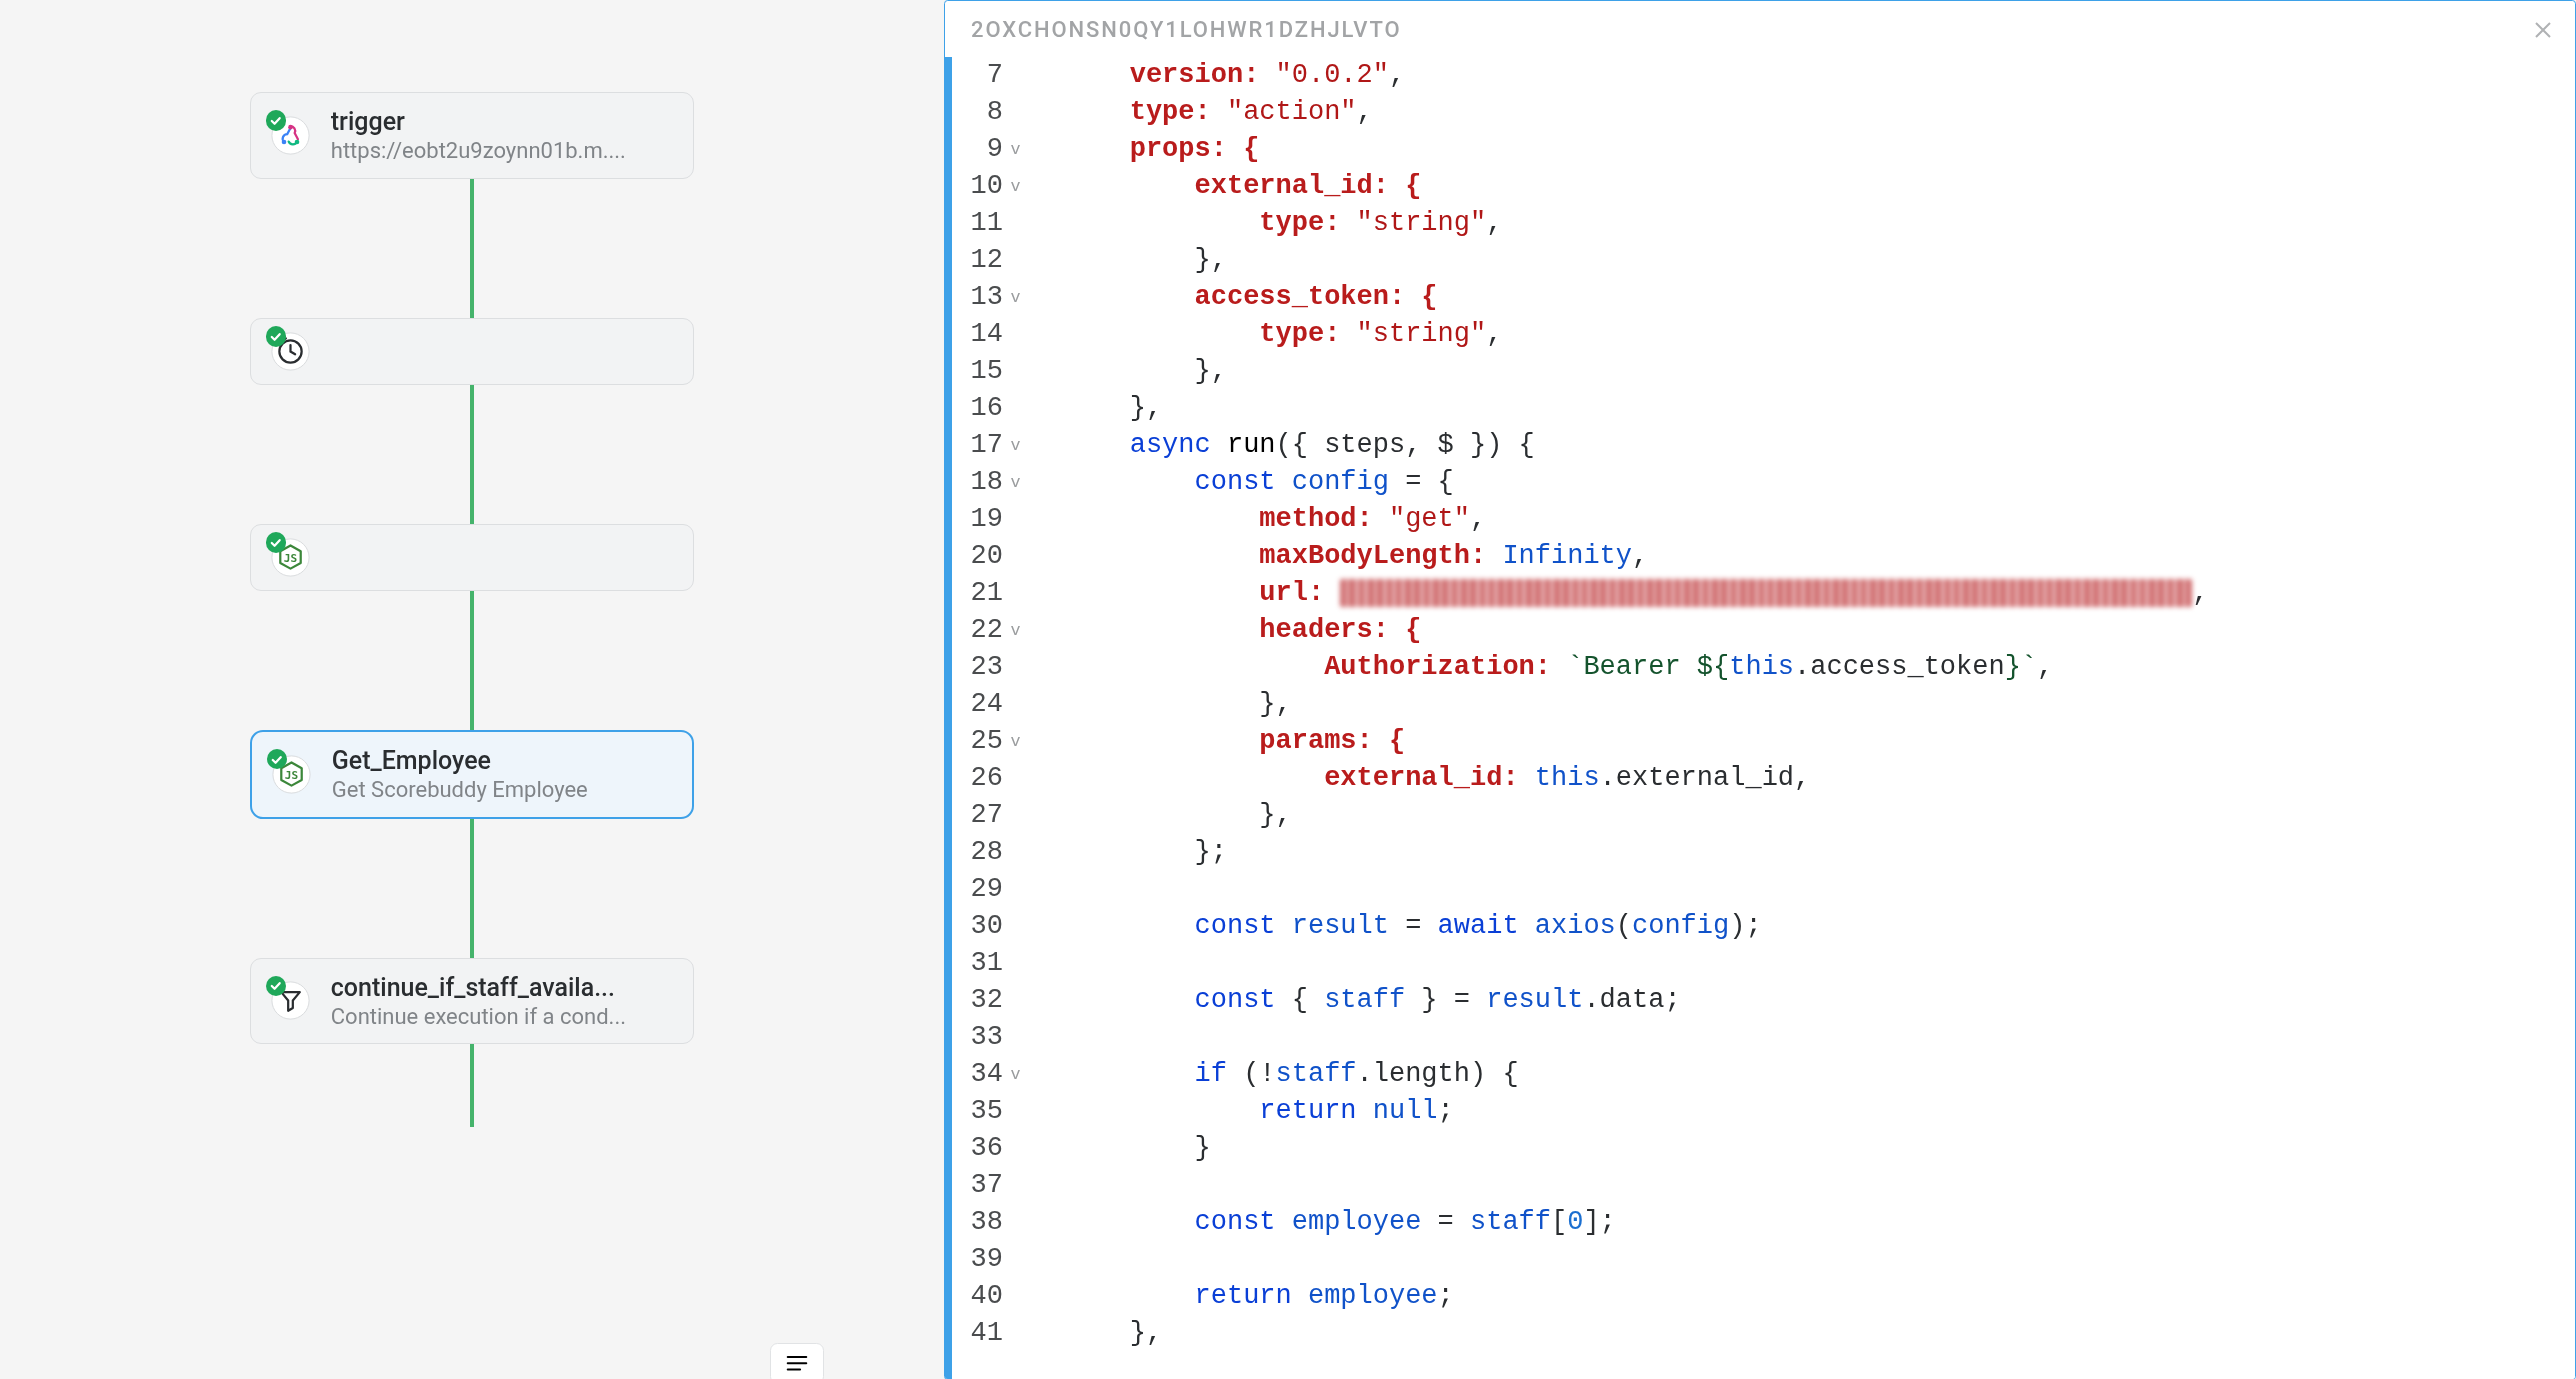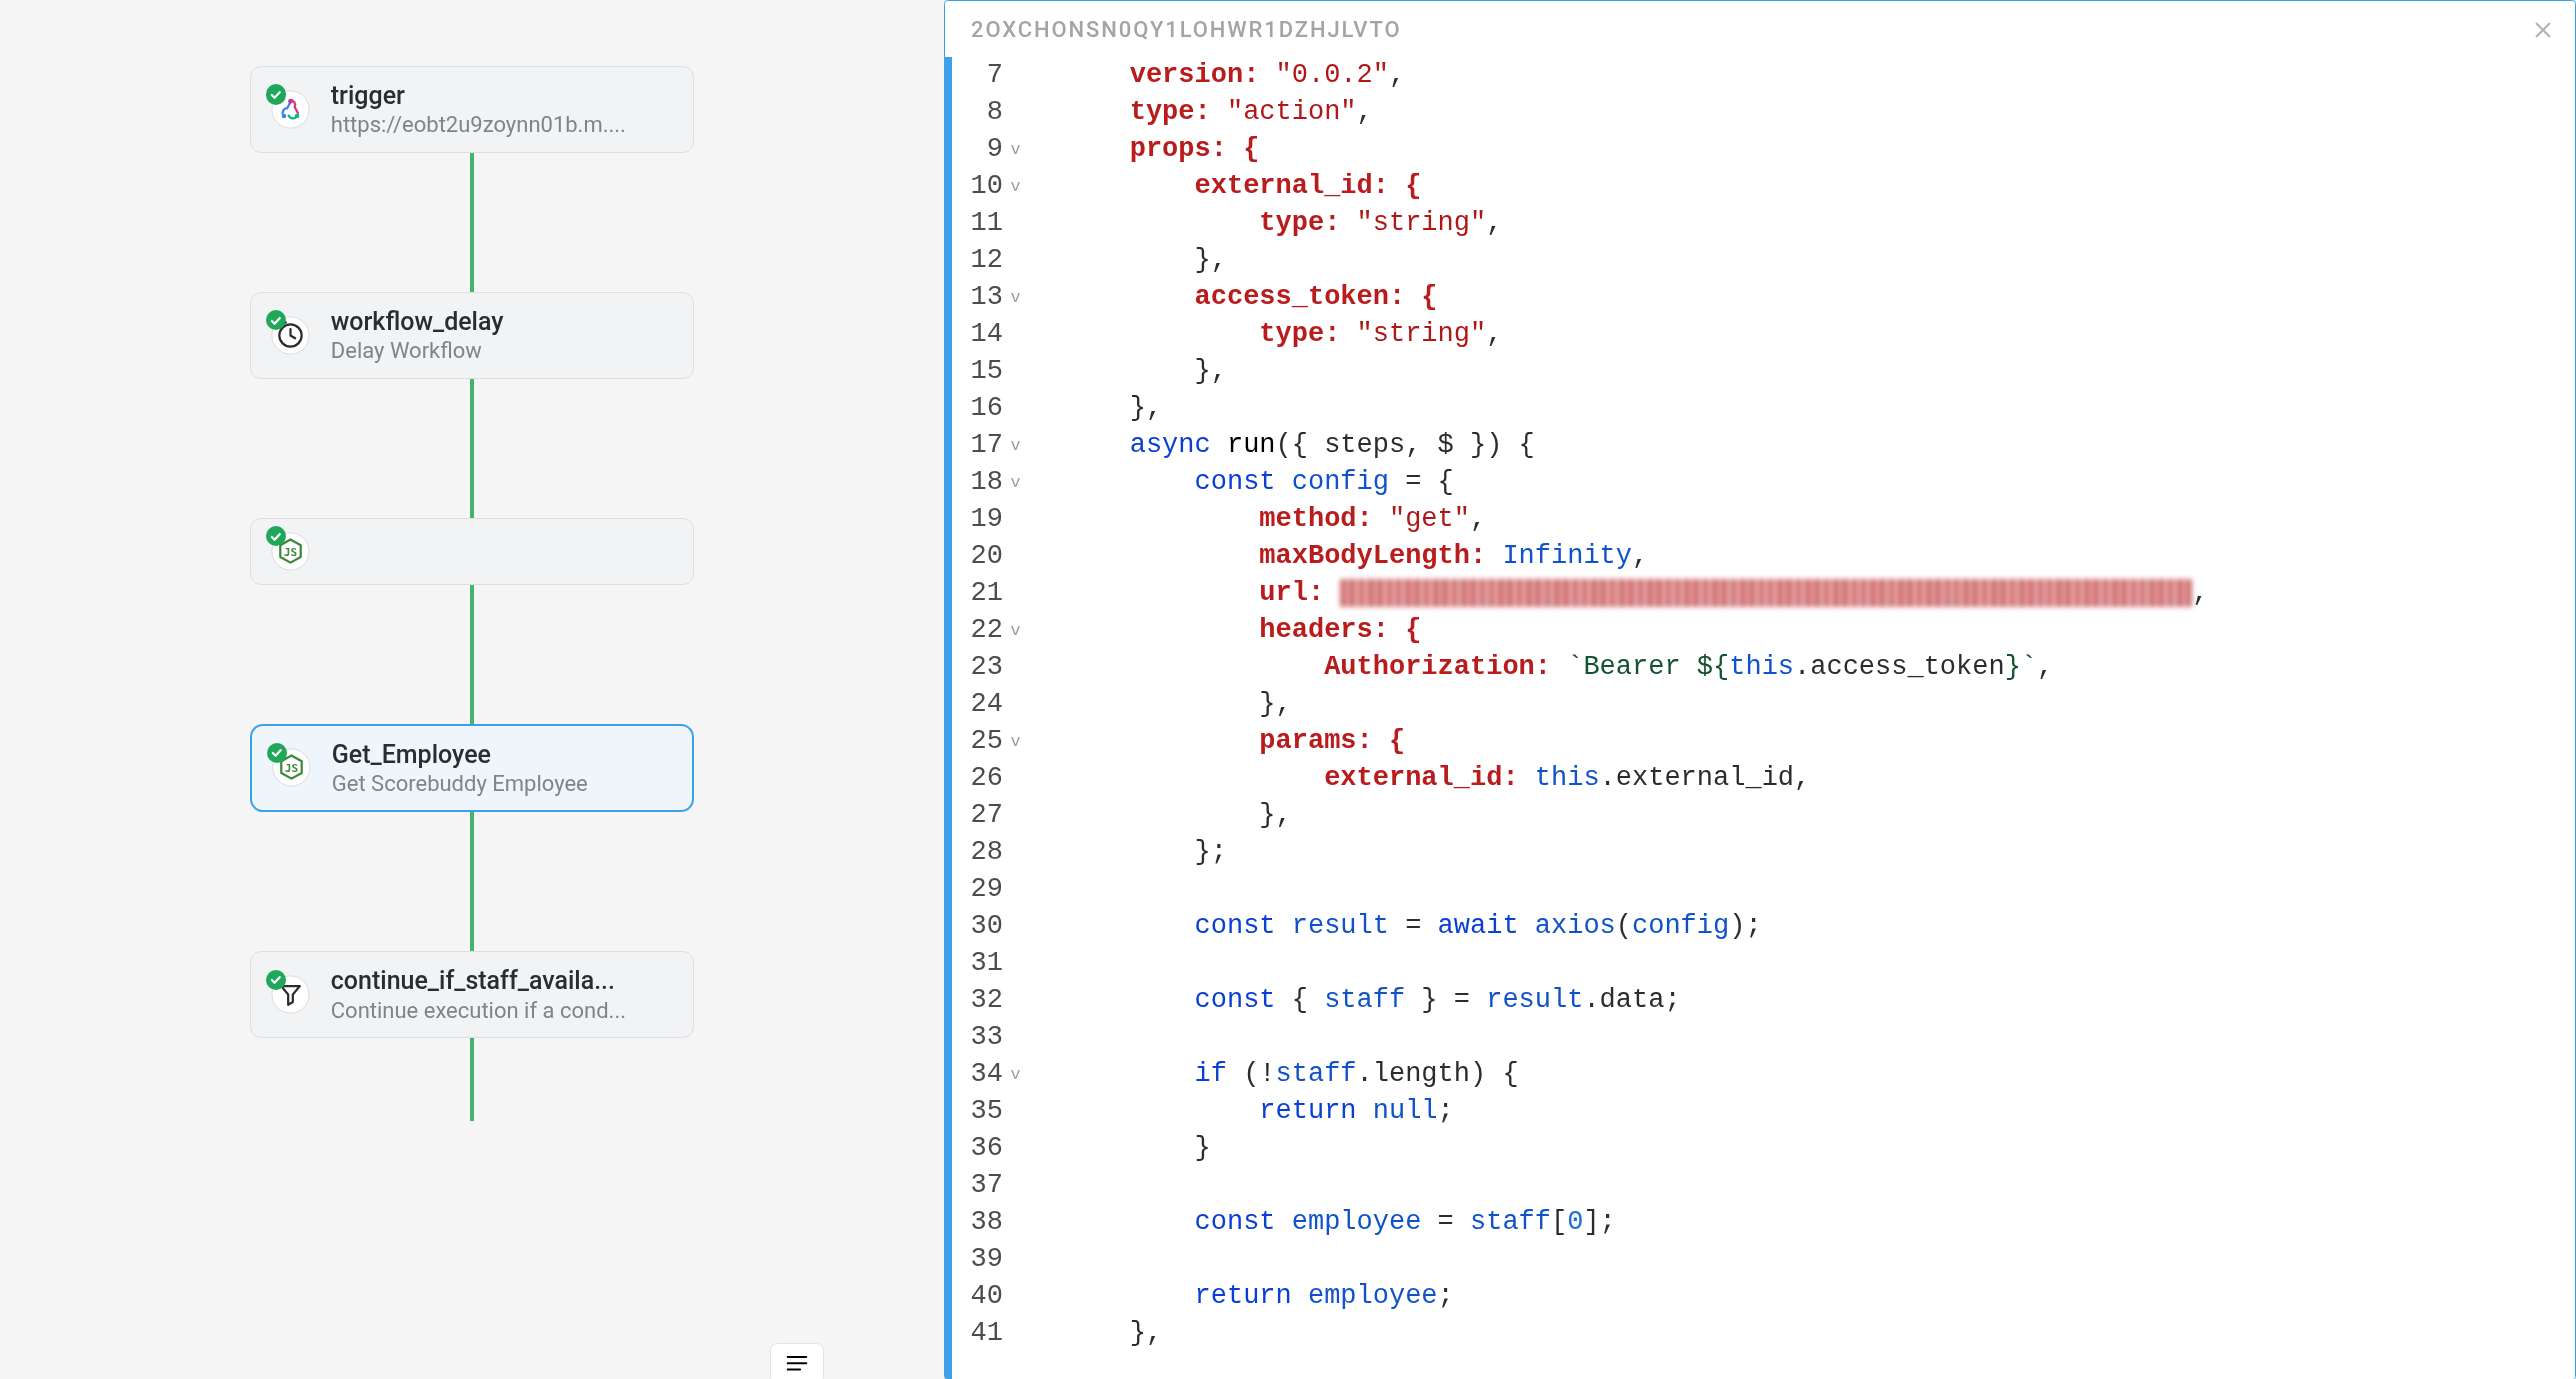--- a/index.html
+++ b/index.html
@@ -1,20 +1,20 @@
 <!DOCTYPE html>
 <html style="font-size:15px"><head>
 <meta charset="utf-8">
 <style>
 * { margin:0; padding:0; box-sizing:border-box; }
 body { font-family:-apple-system,BlinkMacSystemFont,"Segoe UI",Roboto,sans-serif; background:#f5f5f5; overflow:hidden; width:2576px; height:1380px; transform-origin:top left; }
 .app { display:flex; width:100%; height:100%; }
 
 
-.workflow-panel { width:944px; background:#f5f5f5; position:relative; padding-top:66px; display:flex; flex-direction:column; align-items:center; }
+.workflow-panel { width:944px; background:#f5f5f5; position:relative; padding-top:92px; display:flex; flex-direction:column; align-items:center; }
 .workflow-steps { display:flex; flex-direction:column; align-items:center; }
 
 .step-card { width:444px; background:#f2f3f4; border:0.9px solid #dcdee0; border-radius:11px; padding:13px 20.4px; display:flex; align-items:center; gap:20.4px; cursor:pointer; position:relative; z-index:2; }
 .step-card.selected { background:#eef5fb; border:2.8px solid #3ea1e8; border-radius:13px; }
 .step-icon { width:39px; height:39px; display:flex; align-items:center; justify-content:center; position:relative; flex-shrink:0; }
 .step-icon svg { width:39px; height:39px; }
 .badge { position:absolute; top:-5.6px; left:-5.6px; width:20.4px; height:20.4px; border-radius:50%; background:#1fa85a; display:flex; align-items:center; justify-content:center; }
 .badge svg { width:13px; height:13px; }
 .step-text { display:flex; flex-direction:column; min-width:0; flex:1; }
 .step-title { font-size:25px; font-weight:500; color:#2a2d30; line-height:1.25; white-space:nowrap; overflow:hidden; text-overflow:ellipsis; }
@@ -78,24 +78,20 @@
         <div class="step-card">
           <div class="step-icon">
             <svg viewBox="0 0 42 42">
               <use href="#ic-clock"></use>
             </svg>
             <div class="badge">
               <svg viewBox="0 0 14 14">
                 <use href="#ic-check"></use>
               </svg>
             </div>
-          </div>
-          <div class="step-text">
-            <span class="step-title">workflow_delay</span>
-            <span class="step-sub">Delay Workflow</span>
           </div>
         </div>
         <div class="connector"></div>
         <div class="step-card">
           <div class="step-icon">
             <svg viewBox="0 0 42 42">
               <use href="#ic-nodejs"></use>
             </svg>
             <div class="badge">
               <svg viewBox="0 0 14 14">

